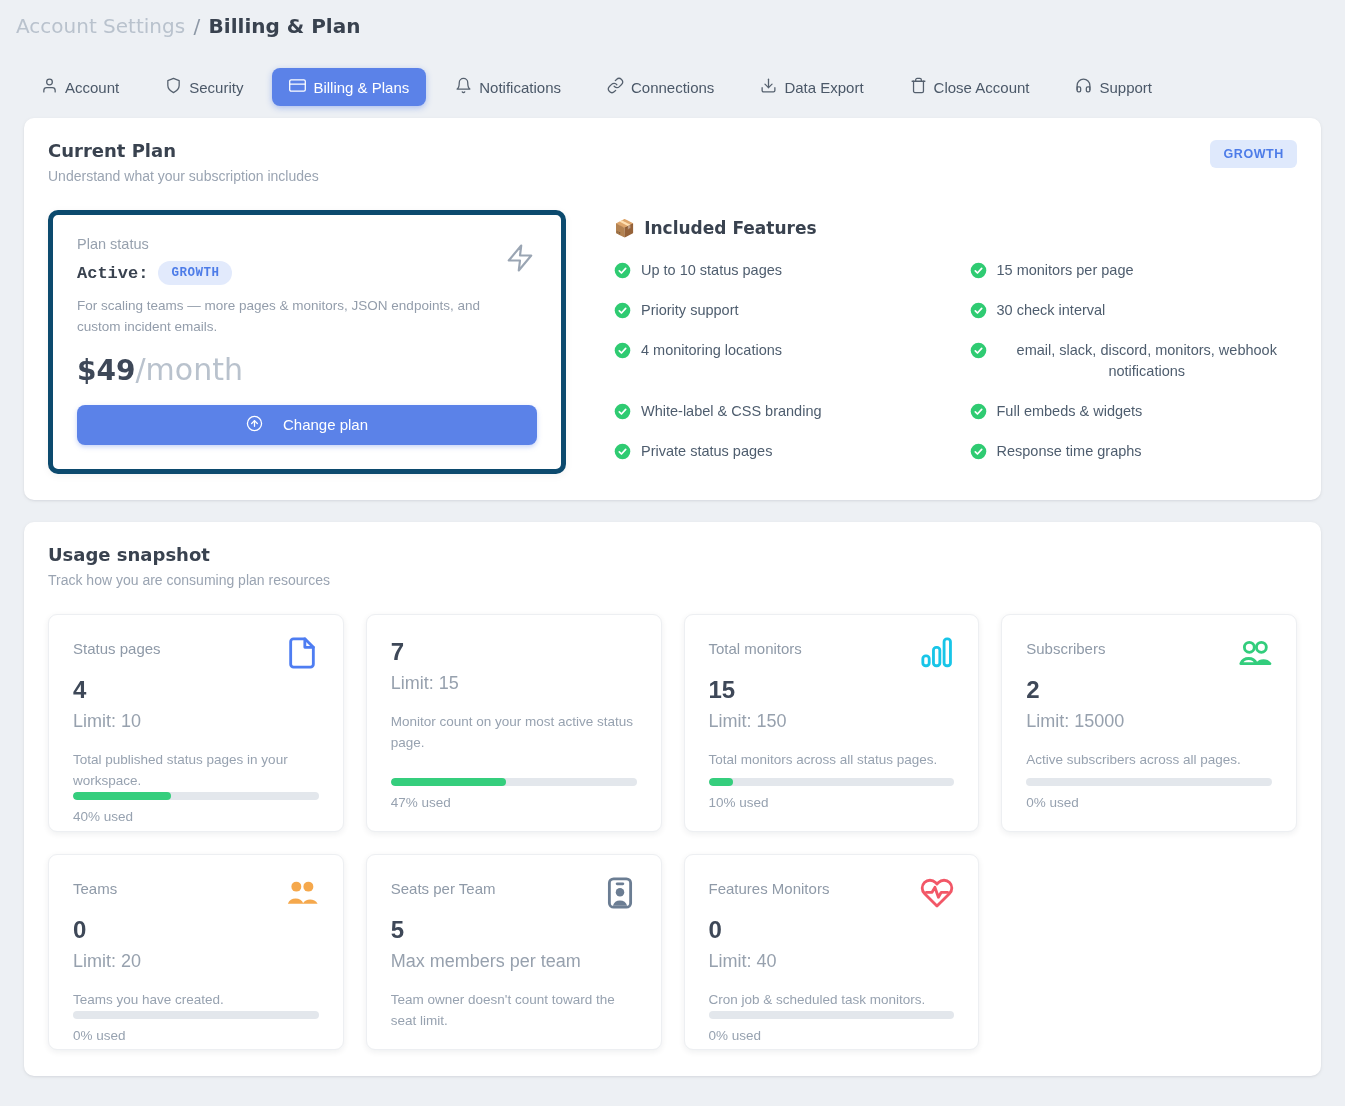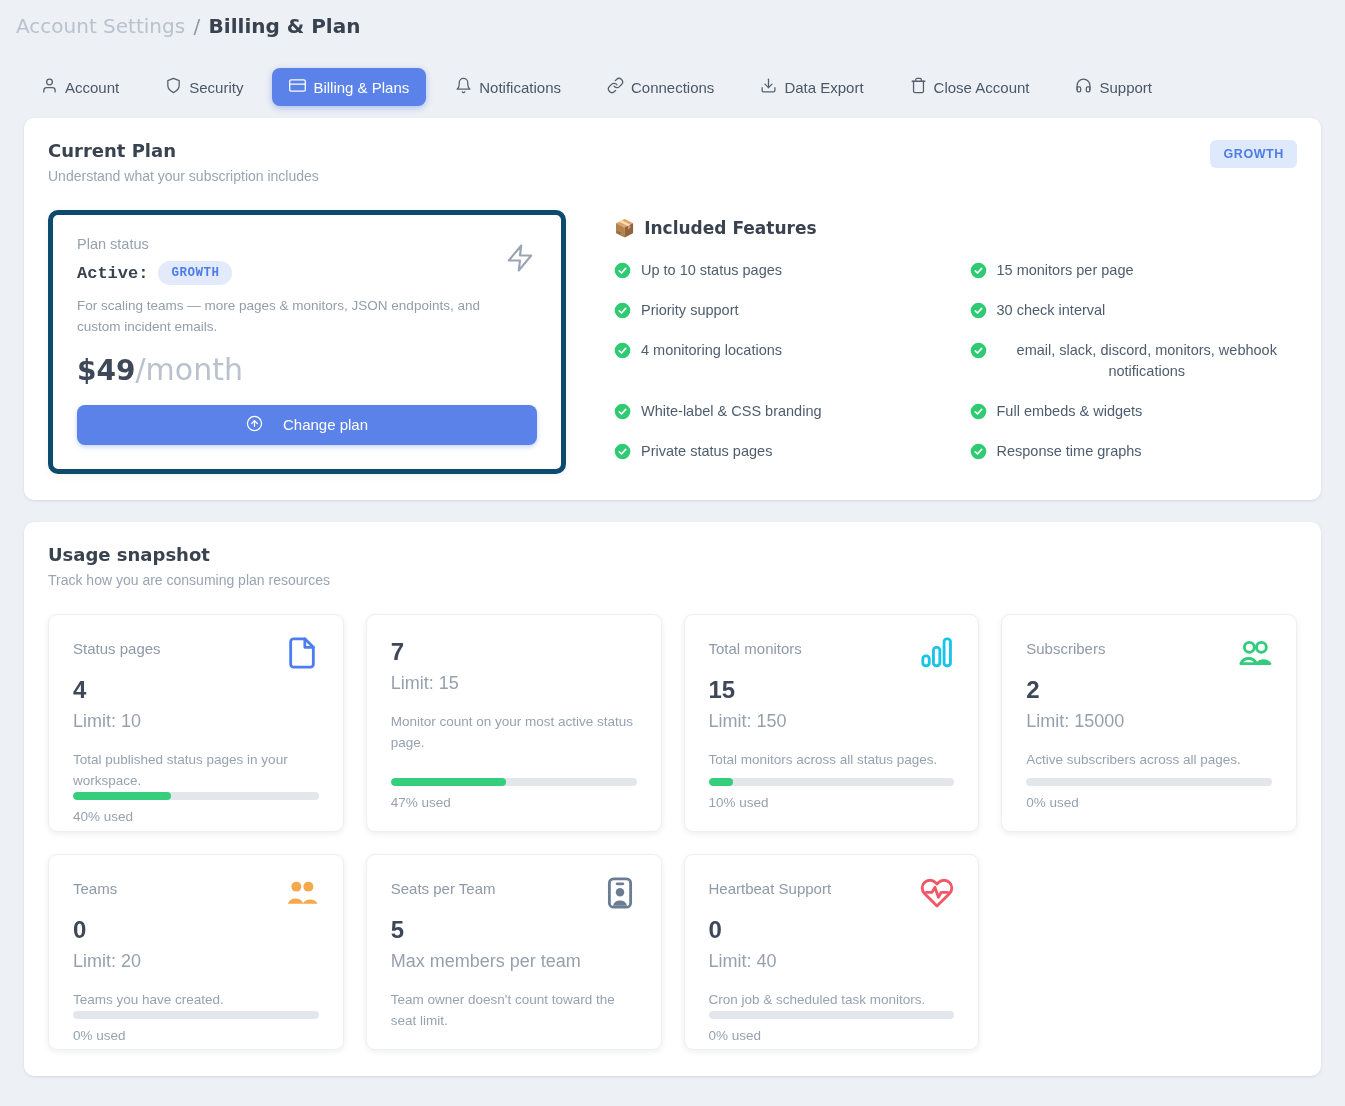--- a/index.html
+++ b/index.html
@@ -383,21 +383,21 @@
             </svg>
         </div>
       </div>
       <div class="usage-value">5</div>
       <div class="usage-limit">Max members per team</div>
       <div class="usage-desc">Team owner doesn't count toward the seat limit.</div>
     </div>
 
     <div class="usage-card short">
       <div class="usage-top">
-        <div class="usage-label">Heartbeat Support</div>
+        <div class="usage-label">Features Monitors</div>
         <div class="usage-icon ic-red">
           <svg viewBox="0 0 24 24" stroke="currentColor">
               <path d="M20.84 4.61a5.5 5.5 0 0 0-7.78 0L12 5.67l-1.06-1.06a5.5 5.5 0 0 0-7.78 7.78L12 21.17l8.84-8.78a5.5 5.5 0 0 0 0-7.78z"></path>
               <polyline points="4.5 11.5 8.5 11.5 10.5 8 13 15 15 11.5 19.5 11.5"></polyline>
             </svg>
         </div>
       </div>
       <div class="usage-value">0</div>
       <div class="usage-limit">Limit: 40</div>
       <div class="usage-desc">Cron job &amp; scheduled task monitors.</div>

